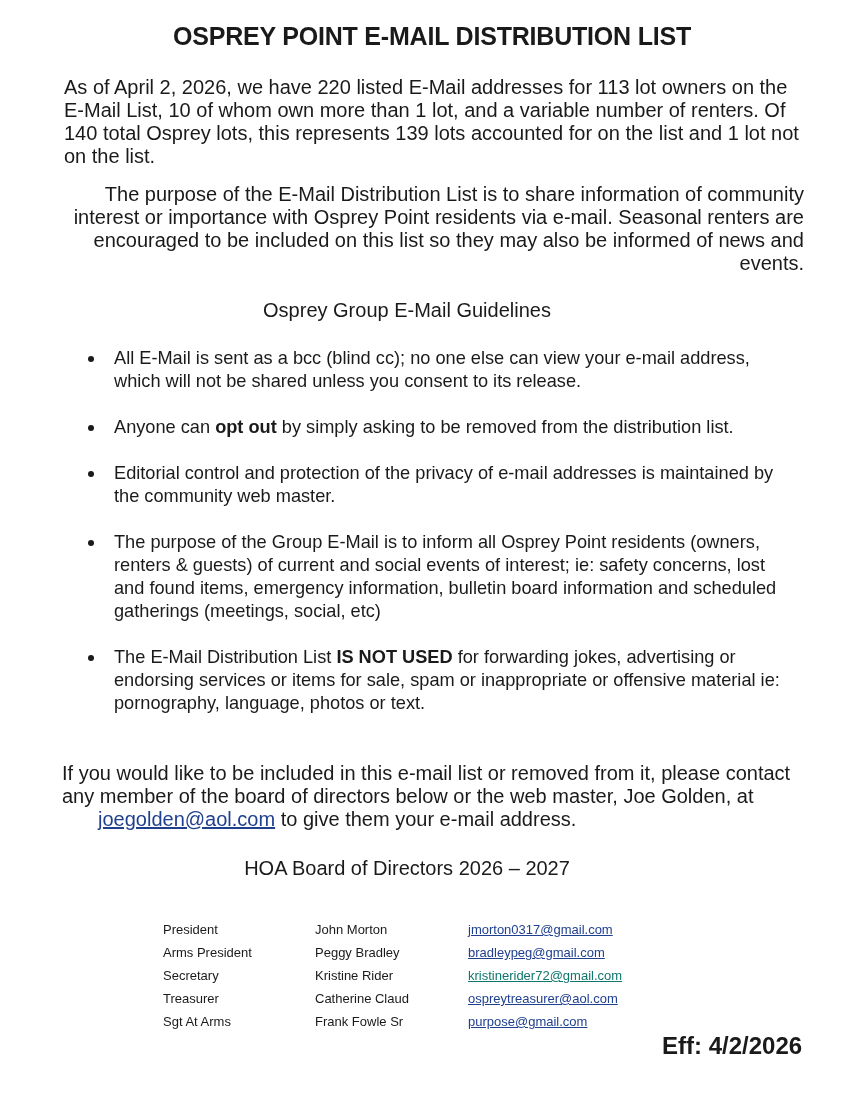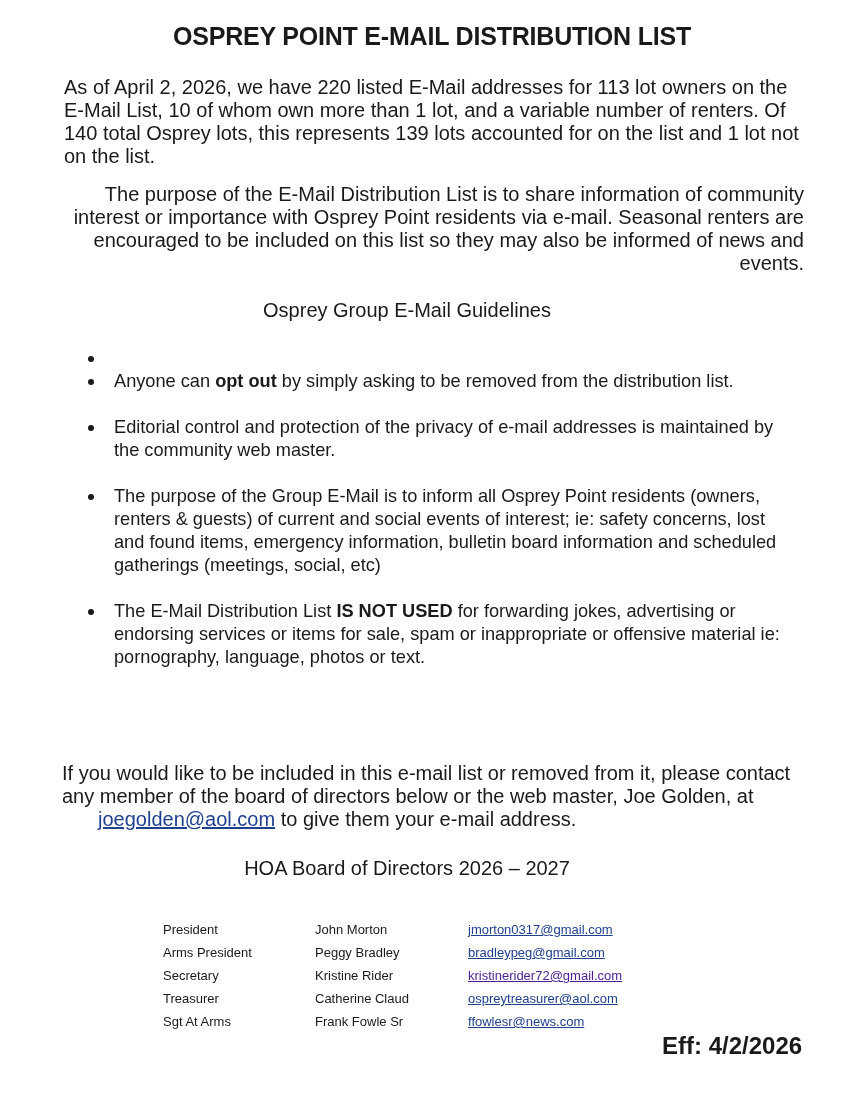--- a/index.html
+++ b/index.html
@@ -57,21 +57,21 @@
 
 <div class="para p1">As of April 2, 2026, we have 220 listed E-Mail addresses for 113 lot owners on the E-Mail List, 10 of whom own more than 1 lot, and a variable number of renters.  Of 140 total Osprey lots, this represents 139 lots accounted for on the list and 1 lot not on the list.</div>
 
 <div class="para p2">The purpose of the E-Mail Distribution List is to share information of community interest or importance with Osprey Point residents via e-mail.  Seasonal renters are encouraged to be included on this list so they may also be informed of news and events.</div>
 
 <div class="subhead sh1">Osprey Group E-Mail Guidelines</div>
 
 <ul class="bullets">
   <li>
     <span class="dot"></span>
-    <b></b><span></span>
+    <span>All E-Mail is sent as a bcc (blind cc);  no one else can view your e-mail address, which will not be shared unless you consent to its release.</span><b></b><span></span>
   </li>
   <li>
     <span class="dot"></span>
     <span>Anyone can </span><b>opt out</b><span> by simply asking to be removed from the distribution list.</span>
   </li>
   <li>
     <span class="dot"></span>
     <span>Editorial control and protection of the privacy of e-mail addresses is maintained by the community web master.</span><b></b><span></span>
   </li>
   <li>
@@ -96,28 +96,28 @@
     <td><a class="link" style="color: rgb(31, 63, 143);">jmorton0317@gmail.com</a></td>
   </tr>
   <tr>
     <td class="role">Arms President</td>
     <td class="name">Peggy Bradley</td>
     <td><a class="link" style="color: rgb(31, 63, 143);">bradleypeg@gmail.com</a></td>
   </tr>
   <tr>
     <td class="role">Secretary</td>
     <td class="name">Kristine Rider</td>
-    <td><a class="link" style="color: #4c1d95;">kristinerider72@gmail.com</a></td>
+    <td><a class="link" style="color: #0f766e;">kristinerider72@gmail.com</a></td>
   </tr>
   <tr>
     <td class="role">Treasurer</td>
     <td class="name">Catherine Claud</td>
     <td><a class="link" style="color: rgb(31, 63, 143);">ospreytreasurer@aol.com</a></td>
   </tr>
   <tr>
     <td class="role">Sgt At Arms</td>
     <td class="name">Frank Fowle Sr</td>
-    <td><a class="link" style="color: rgb(31, 63, 143);">ffowlesr@news.com</a></td>
+    <td><a class="link" style="color: rgb(31, 63, 143);">purpose@gmail.com</a></td>
   </tr>
 </tbody>
   </table>
 
 <div class="eff">Eff:  4/2/2026</div>
 
 </body></html>

